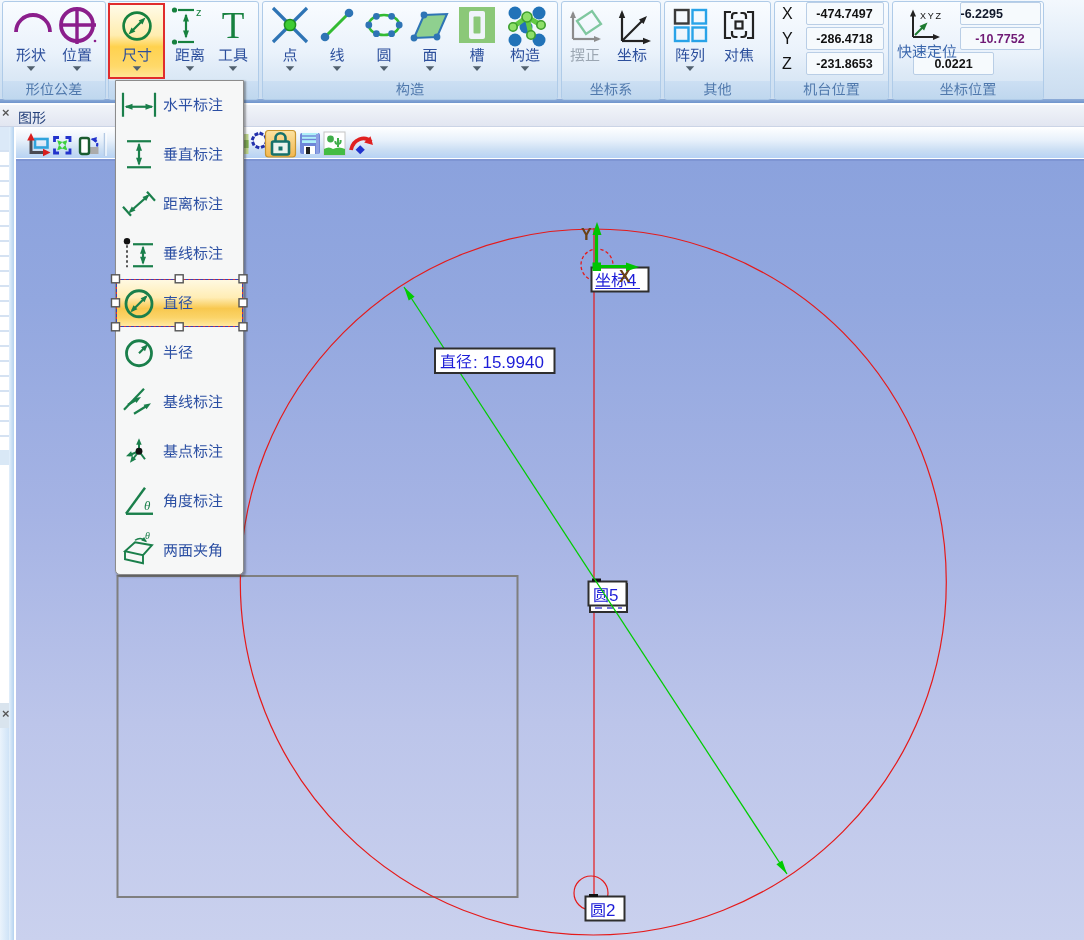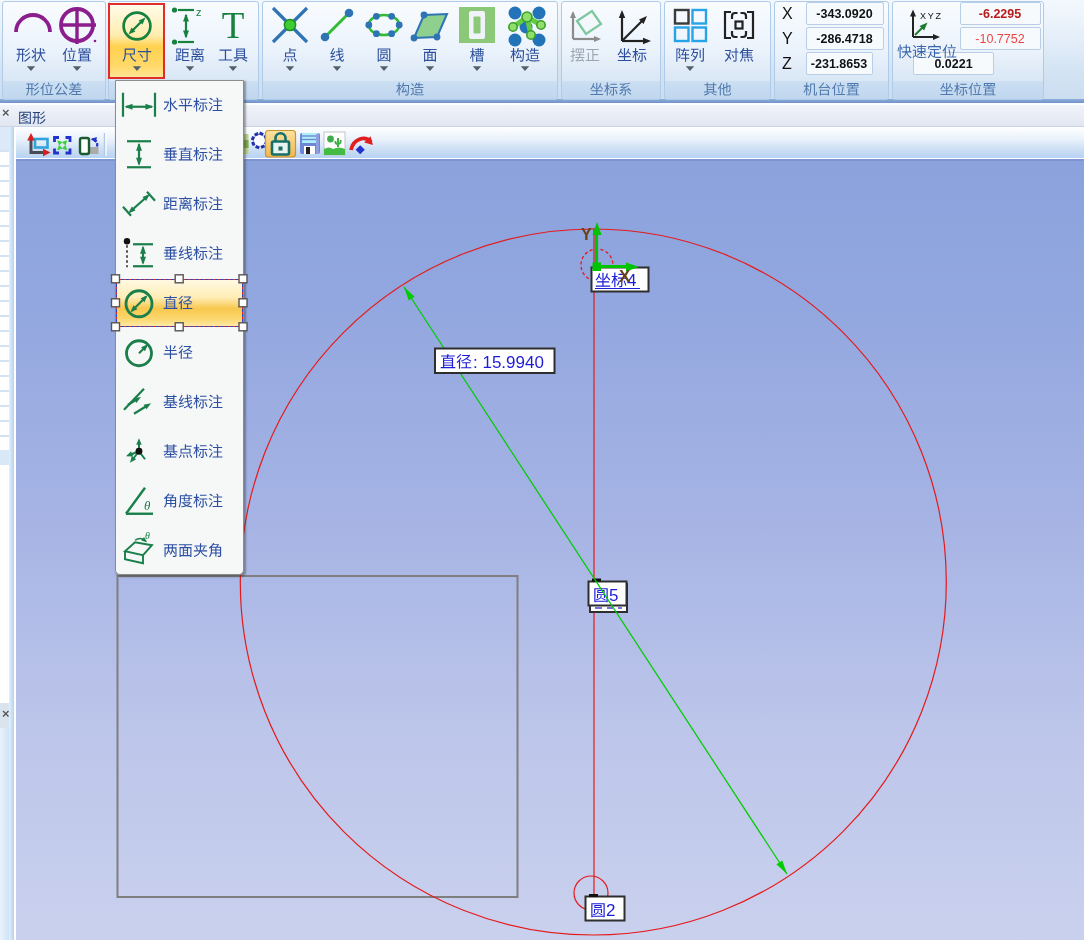--- a/index.html
+++ b/index.html
@@ -18,25 +18,25 @@
     <div class="abs" style="left:263px;top:81px;width:294px;height:18px;background:linear-gradient(180deg,#CCDFF3,#BFD7EE);border-radius:0 0 2px 2px"></div>
     <div class="abs" style="left:561px;top:1px;width:100px;height:99px;border:1px solid #AFCBE8;border-radius:3px;background:linear-gradient(180deg,#F9FCFF 0%,#EAF2FB 52%,#DCE9F6 75%,#D3E3F3 100%)"></div>
     <div class="abs" style="left:562px;top:81px;width:98px;height:18px;background:linear-gradient(180deg,#CCDFF3,#BFD7EE);border-radius:0 0 2px 2px"></div>
     <div class="abs" style="left:664px;top:1px;width:107px;height:99px;border:1px solid #AFCBE8;border-radius:3px;background:linear-gradient(180deg,#F9FCFF 0%,#EAF2FB 52%,#DCE9F6 75%,#D3E3F3 100%)"></div>
     <div class="abs" style="left:665px;top:81px;width:105px;height:18px;background:linear-gradient(180deg,#CCDFF3,#BFD7EE);border-radius:0 0 2px 2px"></div>
     <div class="abs" style="left:774px;top:1px;width:115px;height:99px;border:1px solid #AFCBE8;border-radius:3px;background:linear-gradient(180deg,#F9FCFF 0%,#EAF2FB 52%,#DCE9F6 75%,#D3E3F3 100%)"></div>
     <div class="abs" style="left:775px;top:81px;width:113px;height:18px;background:linear-gradient(180deg,#CCDFF3,#BFD7EE);border-radius:0 0 2px 2px"></div>
     <div class="abs" style="left:892px;top:1px;width:152px;height:99px;border:1px solid #AFCBE8;border-radius:3px;background:linear-gradient(180deg,#F9FCFF 0%,#EAF2FB 52%,#DCE9F6 75%,#D3E3F3 100%)"></div>
     <div class="abs" style="left:893px;top:81px;width:150px;height:18px;background:linear-gradient(180deg,#CCDFF3,#BFD7EE);border-radius:0 0 2px 2px"></div>
     <div class="abs" style="left:108px;top:3px;width:57px;height:76px;background:linear-gradient(180deg,#FFFBE8 0%,#FFEDB0 42%,#FFD24E 58%,#FFD96A 85%,#FFE695 100%);border:2.4px solid #E02C2C"></div>
-    <div class="abs" style="left:805.5px;top:1.5px;width:78px;height:23px;background:#F6FAFD;border:1px solid #B9CEE6;border-radius:2px;font-size:12.5px;font-weight:bold;color:#111;text-align:center;line-height:22.5px">-343.0920</div>
+    <div class="abs" style="left:805.5px;top:1.5px;width:78px;height:23px;background:#F6FAFD;border:1px solid #B9CEE6;border-radius:2px;font-size:12.5px;font-weight:bold;color:#111;text-align:center;line-height:22.5px">-474.7497</div>
     <div class="abs" style="left:805.5px;top:26.5px;width:78px;height:23px;background:#F6FAFD;border:1px solid #B9CEE6;border-radius:2px;font-size:12.5px;font-weight:bold;color:#111;text-align:center;line-height:22.5px">-286.4718</div>
-    <div class="abs" style="left:805.5px;top:51.5px;width:67px;height:23px;background:#F6FAFD;border:1px solid #B9CEE6;border-radius:2px;font-size:12.5px;font-weight:bold;color:#111;text-align:center;line-height:22.5px">-231.8653</div>
-    <div class="abs" style="left:959.5px;top:1.5px;width:81px;height:23px;background:#F6FAFD;border:1px solid #B9CEE6;border-radius:2px;font-size:12.5px;font-weight:bold;color:#b91c1c;text-align:center;line-height:22.5px">-6.2295</div>
-    <div class="abs" style="left:959.5px;top:26.5px;width:81px;height:23px;background:#F6FAFD;border:1px solid #B9CEE6;border-radius:2px;font-size:12.5px;font-weight:normal;color:#ef4444;text-align:center;line-height:22.5px">-10.7752</div>
+    <div class="abs" style="left:805.5px;top:51.5px;width:78px;height:23px;background:#F6FAFD;border:1px solid #B9CEE6;border-radius:2px;font-size:12.5px;font-weight:bold;color:#111;text-align:center;line-height:22.5px">-231.8653</div>
+    <div class="abs" style="left:959.5px;top:1.5px;width:81px;height:23px;background:#F6FAFD;border:1px solid #B9CEE6;border-radius:2px;font-size:12.5px;font-weight:bold;color:#0f172a;line-height:22.5px">-6.2295</div>
+    <div class="abs" style="left:959.5px;top:26.5px;width:81px;height:23px;background:#F6FAFD;border:1px solid #B9CEE6;border-radius:2px;font-size:12.5px;font-weight:bold;color:#701a75;text-align:center;line-height:22.5px">-10.7752</div>
     <div class="abs" style="left:913px;top:51.5px;width:81px;height:23px;background:#F6FAFD;border:1px solid #B9CEE6;border-radius:2px;font-size:12.5px;font-weight:bold;color:#111;text-align:center;line-height:22.5px">0.0221</div>
     <svg class="abs" style="left:0;top:0" width="1084" height="103">
       <defs>
         <linearGradient id="lockbg" x1="0" y1="0" x2="0" y2="1">
           <stop offset="0" stop-color="#FCE2A0"></stop>
           <stop offset="1" stop-color="#F2B64E"></stop>
         </linearGradient>
       </defs>
       <g transform="translate(13,6)">
         <path d="M3,26 A17,17 0 0 1 37,26" fill="none" stroke="#8B1E8C" stroke-width="3.8"></path>

